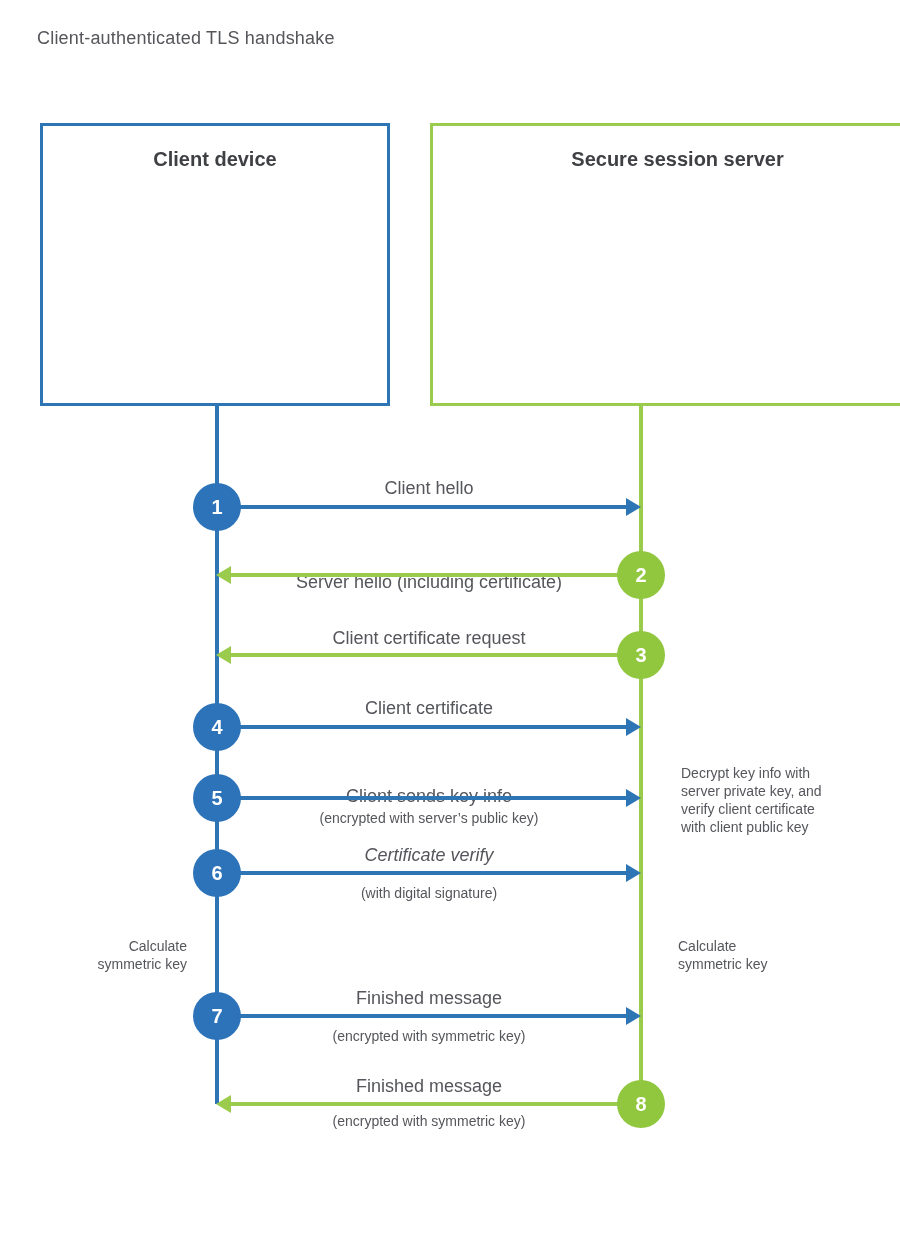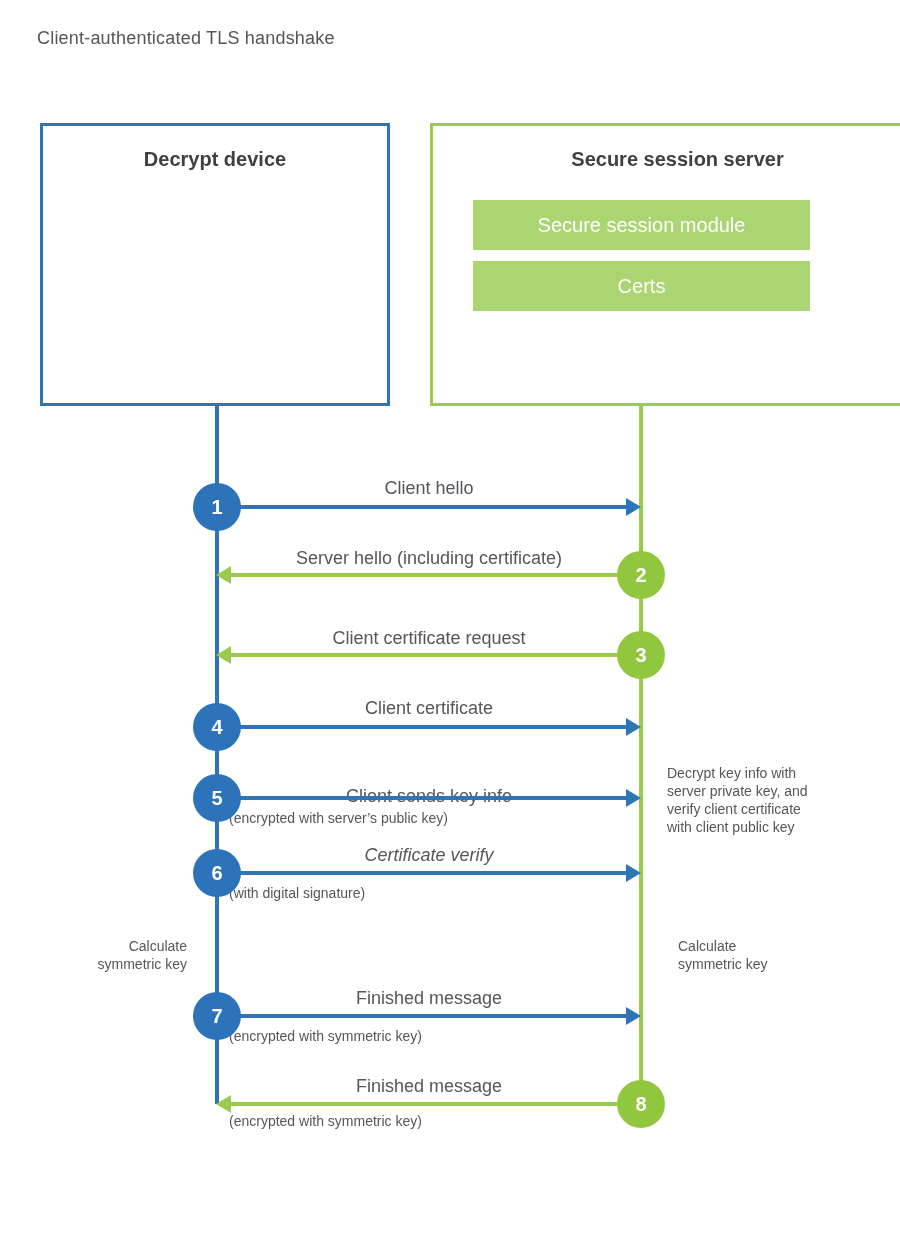--- a/index.html
+++ b/index.html
@@ -47,61 +47,59 @@
   .hline-green{left:231px;width:410px;background:#9bcb4d;}
   .arrowhead{position:absolute;width:0;height:0;z-index:2;
     border-top:9px solid transparent;border-bottom:9px solid transparent;}
   .arrow-right{left:626px;border-left:15px solid #2e75b6;}
   .arrow-left{left:216px;border-right:15px solid #9bcb4d;}
   .msg-label{
     position:absolute;left:229px;width:400px;text-align:center;
     font-size:18px;color:#55565b;z-index:1;
   }
   .msg-sub{
-    position:absolute;left:229px;width:400px;
+    position:absolute;left:229px;width:400px;text-align:center;
     font-size:14px;color:#55565b;z-index:1;
   }
   
   .note{position:absolute;font-size:14px;line-height:18px;color:#55565b;white-space:pre-line;}
-  .note-decrypt{left:667px;top:764px;width:180px;text-align:left;}
+  .note-decrypt{left:681px;top:764px;width:180px;text-align:left;}
   .note-calc-left{left:27px;top:937px;width:160px;text-align:right;}
   .note-calc-right{left:678px;top:937px;width:160px;text-align:left;}
 </style>
 </head>
 <body>
 
 <div class="canvas">
 
   <div class="title">Client-authenticated TLS handshake</div>
 
   <div class="actor-box client-box">
-    <div class="actor-heading">Decrypt device</div>
+    <div class="actor-heading">Client device</div>
   </div>
 
   <div class="actor-box server-box">
     <div class="actor-heading">Secure session server</div>
-    <div class="server-bar bar-1">Secure session module</div>
-    <div class="server-bar bar-2">Certs</div>
   </div>
 
   <div class="lifeline lifeline-blue"></div>
   <div class="lifeline lifeline-green"></div>
 
   <div>
     <div class="hline hline-blue" style="top:505px;"></div>
     <div class="arrowhead arrow-right" style="top:498px;"></div>
     <div class="circle circle-blue" style="top:483px;">1</div>
     <div class="msg-label" style="top:478px;text-align:center;">Client hello</div>
   </div>
 
   <div>
     <div class="hline hline-green" style="top:573px;"></div>
     <div class="arrowhead arrow-left" style="top:566px;"></div>
     <div class="circle circle-green" style="top:551px;">2</div>
-    <div class="msg-label" style="top:548px;">Server hello (including certificate)</div>
+    <div class="msg-label" style="top:572px;">Server hello (including certificate)</div>
   </div>
 
   <div>
     <div class="hline hline-green" style="top:653px;"></div>
     <div class="arrowhead arrow-left" style="top:646px;"></div>
     <div class="circle circle-green" style="top:631px;">3</div>
     <div class="msg-label" style="top:628px;">Client certificate request</div>
   </div>
 
   <div>

